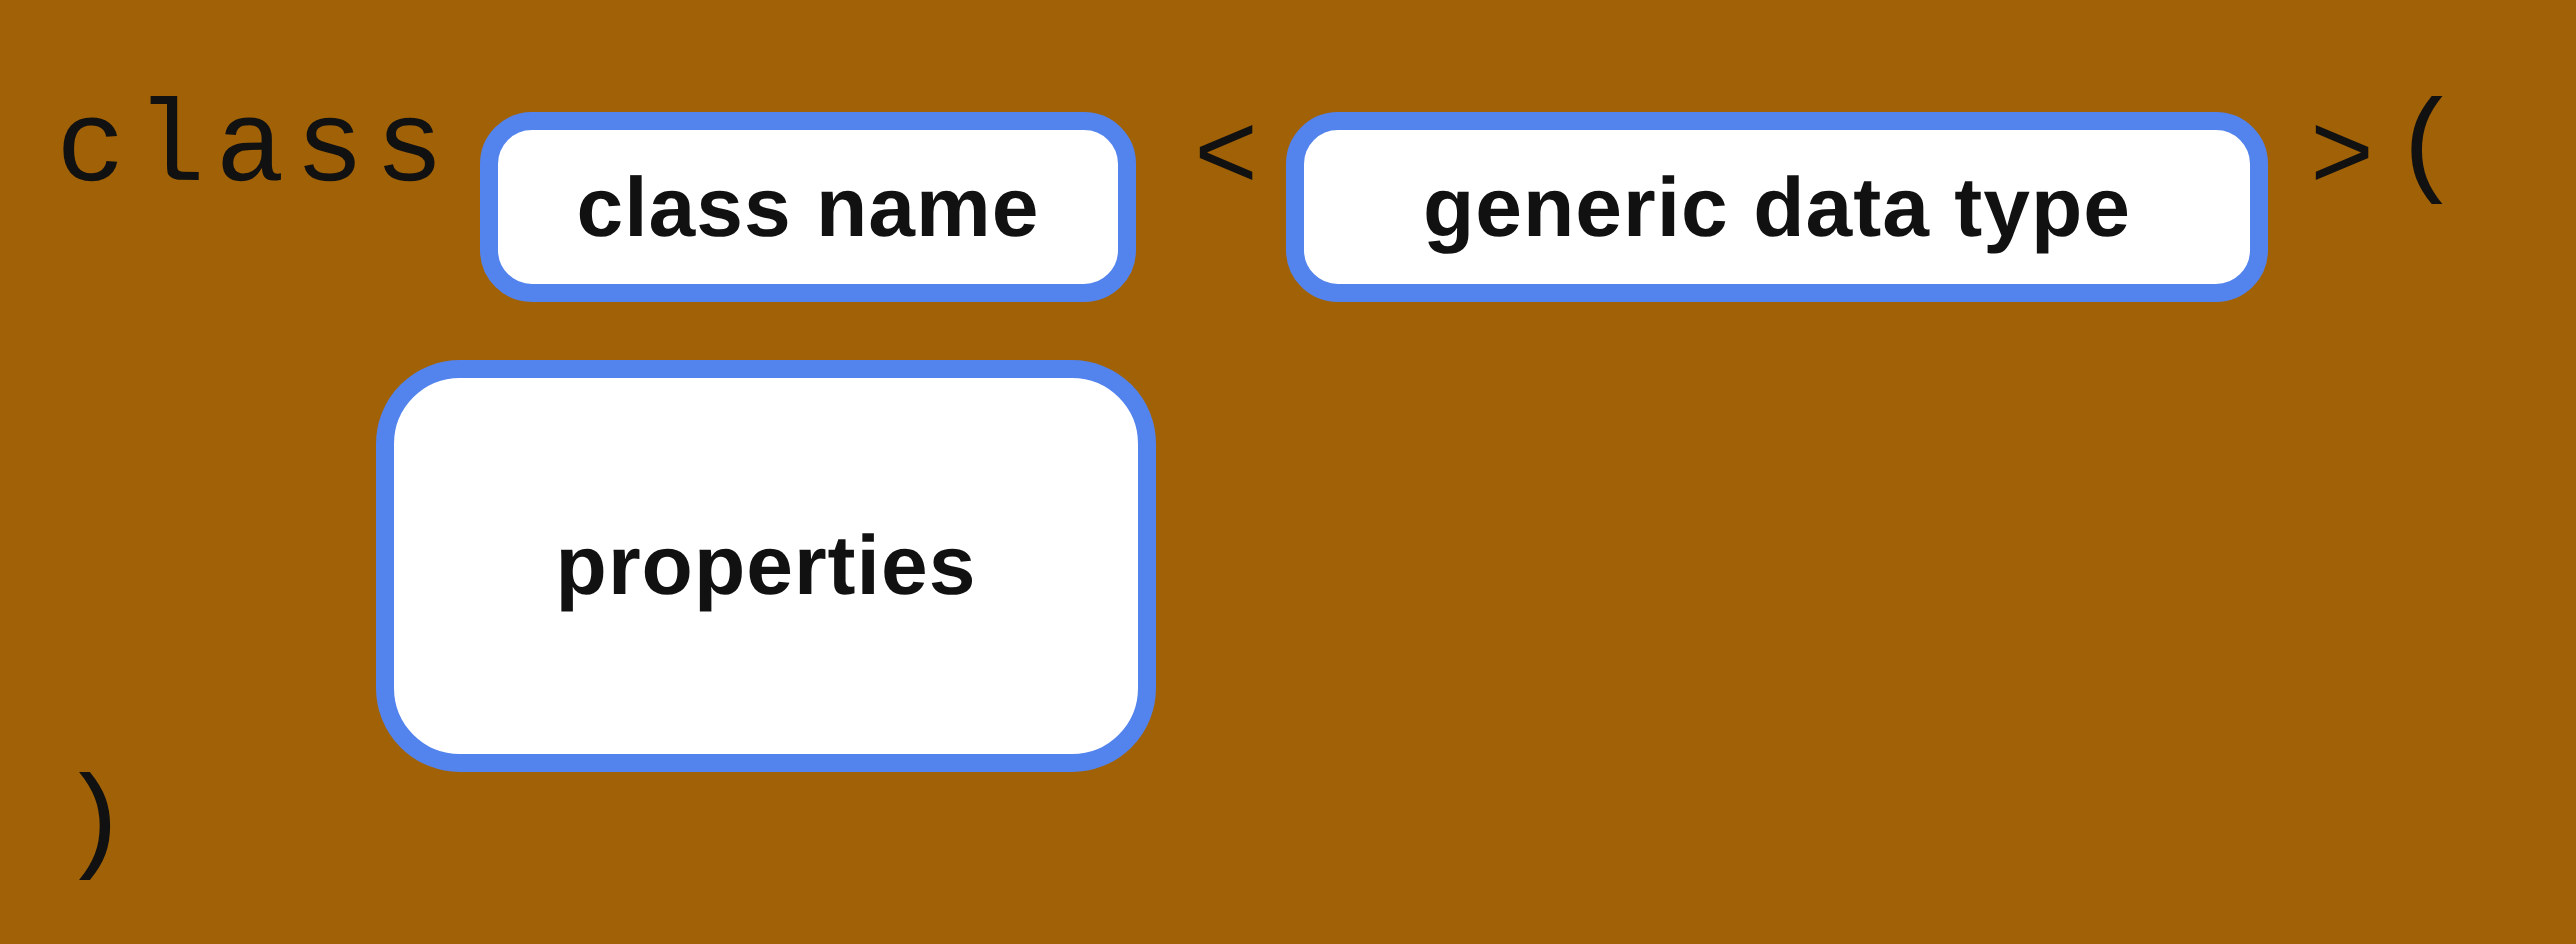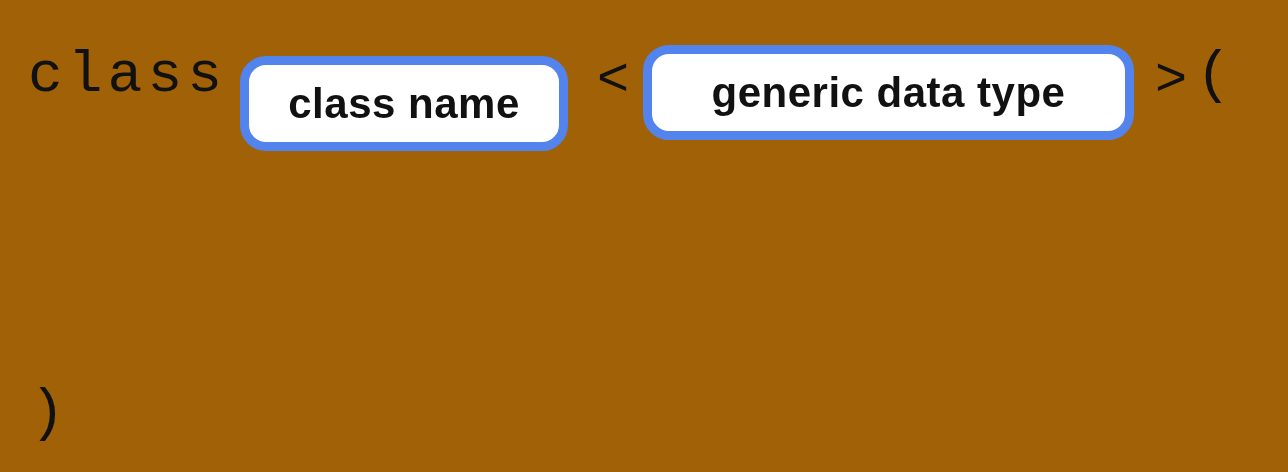--- a/index.html
+++ b/index.html
@@ -49,21 +49,21 @@
     font-size: 42px;
     font-weight: 700;
     color: #111111;
     white-space: nowrap;
     letter-spacing: 0.5px;
   }
   
   .kw-class      { left: 28px;  top: 47px; }
   .box-classname { left: 240px; top: 28px; width: 328px; height: 95px; }
   .open-angle    { left: 588px; top: 49px; width: 50px; text-align: center; }
-  .box-generic   { left: 643px; top: 17px; width: 491px; height: 95px; }
+  .box-generic   { left: 643px; top: 28px; width: 491px; height: 95px; }
   .close-angle   { left: 1146px; top: 49px; width: 50px; text-align: center; }
   .open-paren    { left: 1196px; top: 47px; letter-spacing: 0; }
   
   .box-props     { left: 188px; top: 152px; width: 390px; height: 206px; border-radius: 42px; }
   
   .close-paren   { left: 30px; top: 385px; letter-spacing: 0; }
 </style>
 </head>
 <body>
 
@@ -78,16 +78,19 @@
   <span class="angle open-angle" style="color: rgb(17, 17, 17);">&lt;</span>
 
   <div class="node box-generic" style="border-color: rgb(83, 131, 236);">
     <span class="node-label" style="color: rgb(17, 17, 17);">generic data type</span>
   </div>
 
   <span class="angle close-angle" style="color: rgb(17, 17, 17);">&gt;</span>
 
   <span class="code open-paren" style="color: rgb(17, 17, 17);">(</span>
 
+  <div class="node box-props" style="border-color: rgb(83, 131, 236);">
+    <span class="node-label" style="color: rgb(17, 17, 17);">properties</span>
+  </div>
 
   <span class="code close-paren" style="color: rgb(17, 17, 17);">)</span>
 
 </div>
 
 </body></html>

